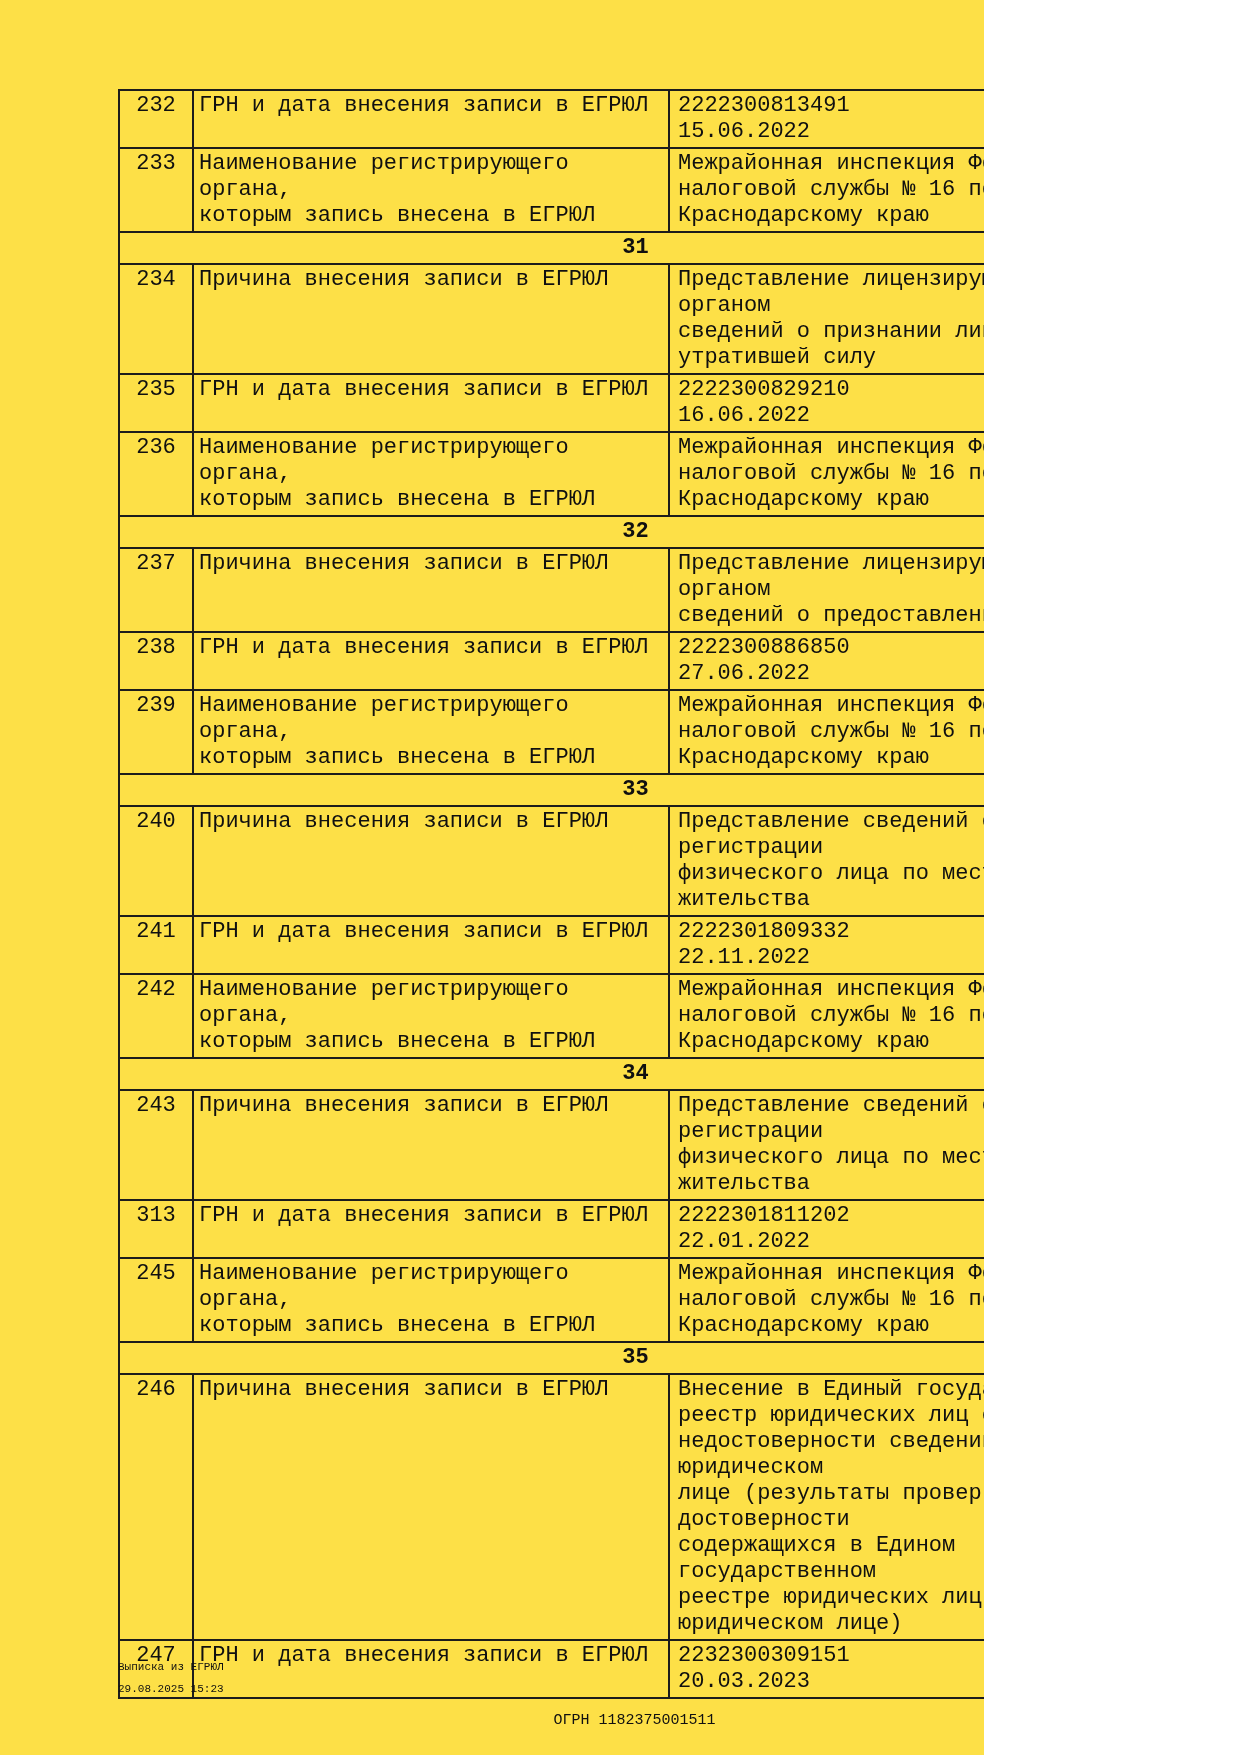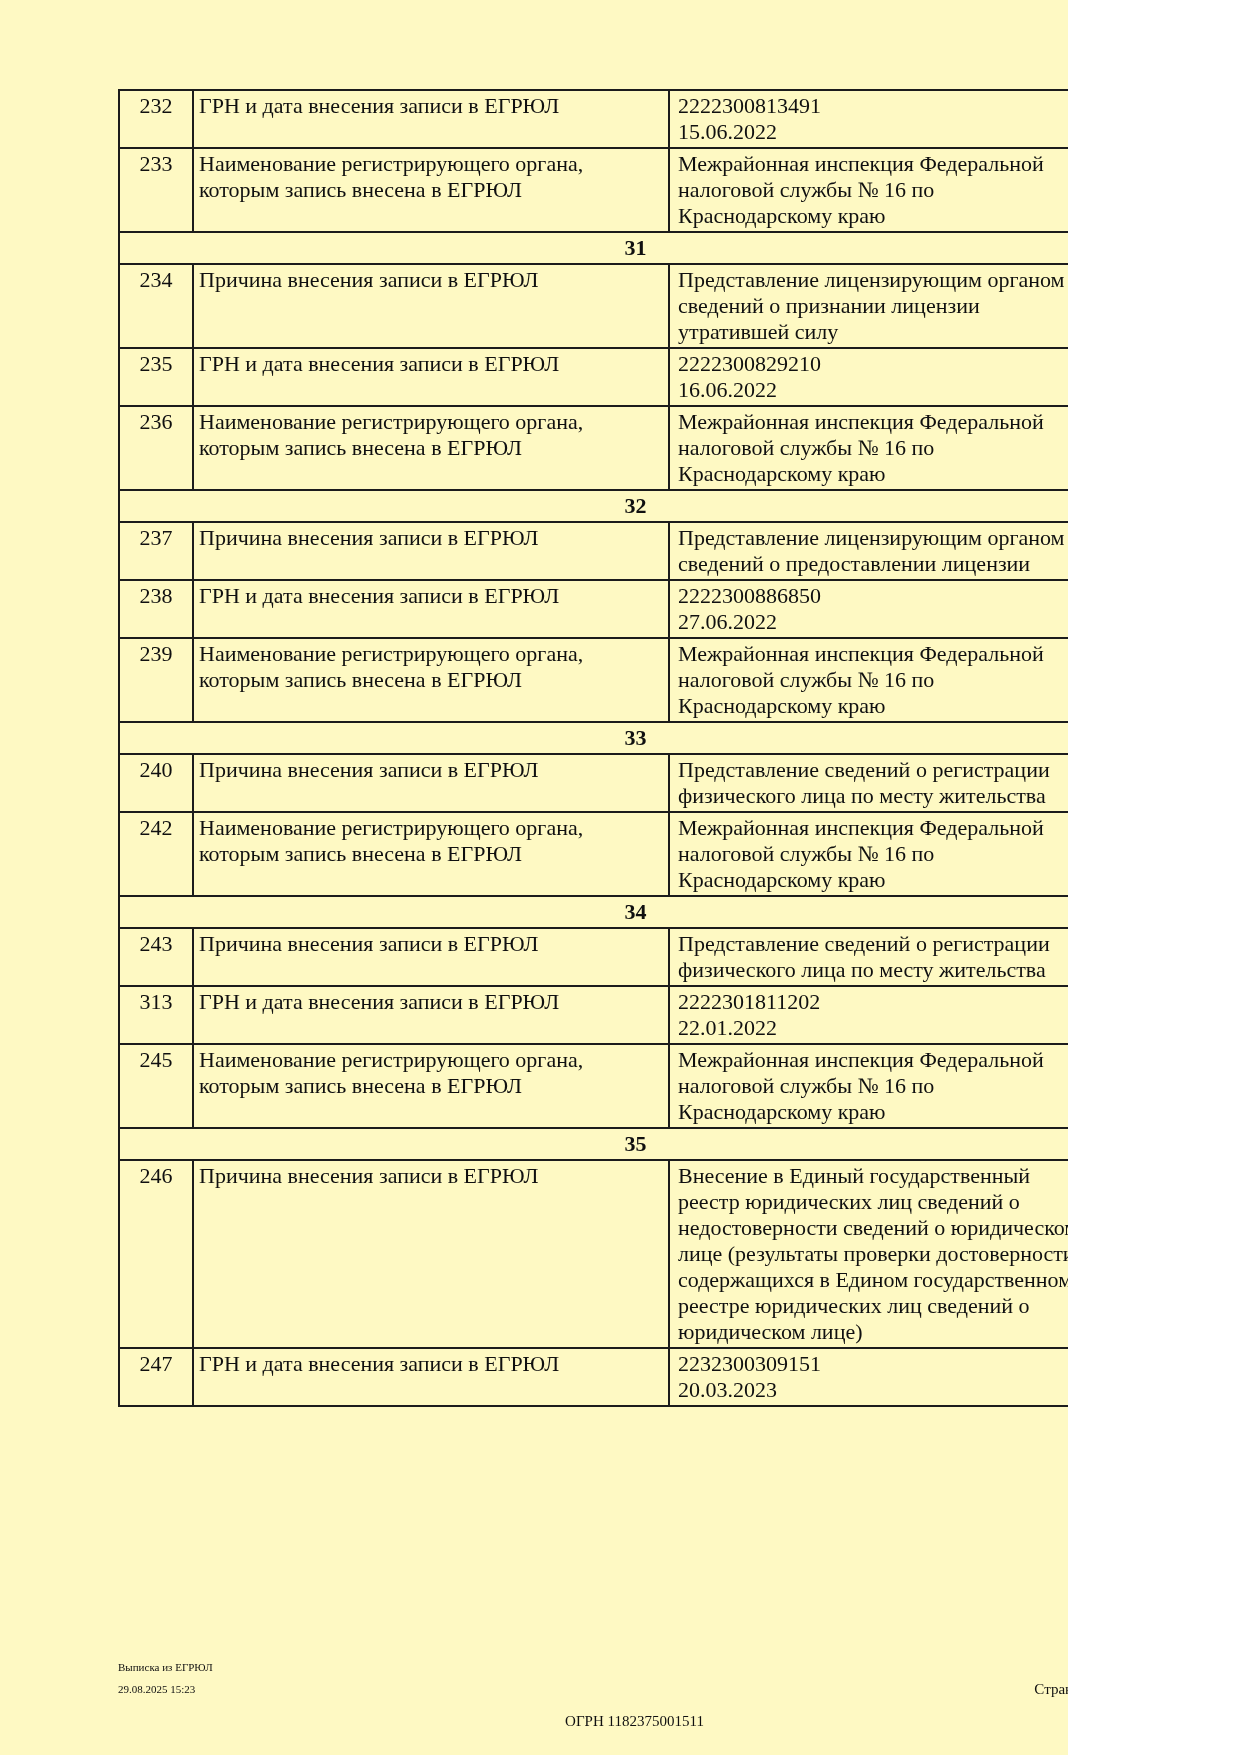--- a/index.html
+++ b/index.html
@@ -2,24 +2,24 @@
 <html lang="ru"><head>
 <meta charset="utf-8">
 <style>
   html, body {
     margin: 0;
     padding: 0;
     background: #ffffff;
   }
   .page {
     position: relative;
-    width: 1068px;
+    width: 984px;
     height: 1755px;
-    background: #fef9c3;
-    font-family: Liberation Serif, serif;
+    background: #fde047;
+    font-family: Liberation Mono, monospace;
     color: #101010;
     overflow: hidden;
   }
   table.records {
     position: absolute;
     left: 118px;
     top: 89px;
     width: 1033px;
     border-collapse: collapse;
     table-layout: fixed;
@@ -151,20 +151,26 @@
         <tr>
           <td colspan="3" class="section-cell">33</td>
         </tr>
         <tr>
           <td class="num-cell">240</td>
           <td class="label-cell">Причина внесения записи в ЕГРЮЛ</td>
           <td class="value-cell">Представление сведений о регистрации
 физического лица по месту жительства</td>
         </tr>
         <tr>
+          <td class="num-cell">241</td>
+          <td class="label-cell">ГРН и дата внесения записи в ЕГРЮЛ</td>
+          <td class="value-cell">2222301809332
+22.11.2022</td>
+        </tr>
+        <tr>
           <td class="num-cell">242</td>
           <td class="label-cell">Наименование регистрирующего органа,
 которым запись внесена в ЕГРЮЛ</td>
           <td class="value-cell">Межрайонная инспекция Федеральной
 налоговой службы № 16 по
 Краснодарскому краю</td>
         </tr>
         <tr>
           <td colspan="3" class="section-cell">34</td>
         </tr>

